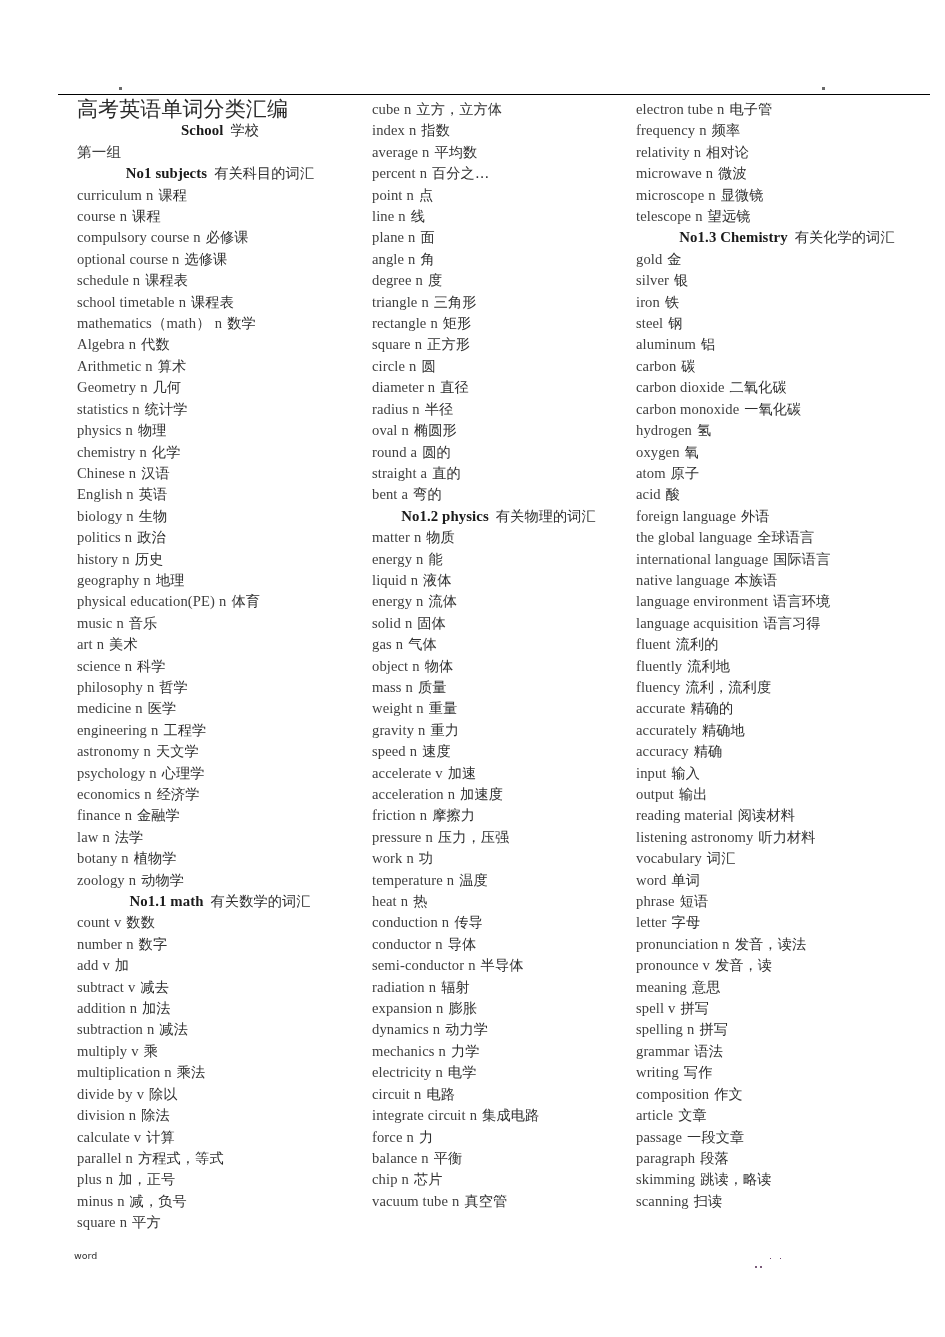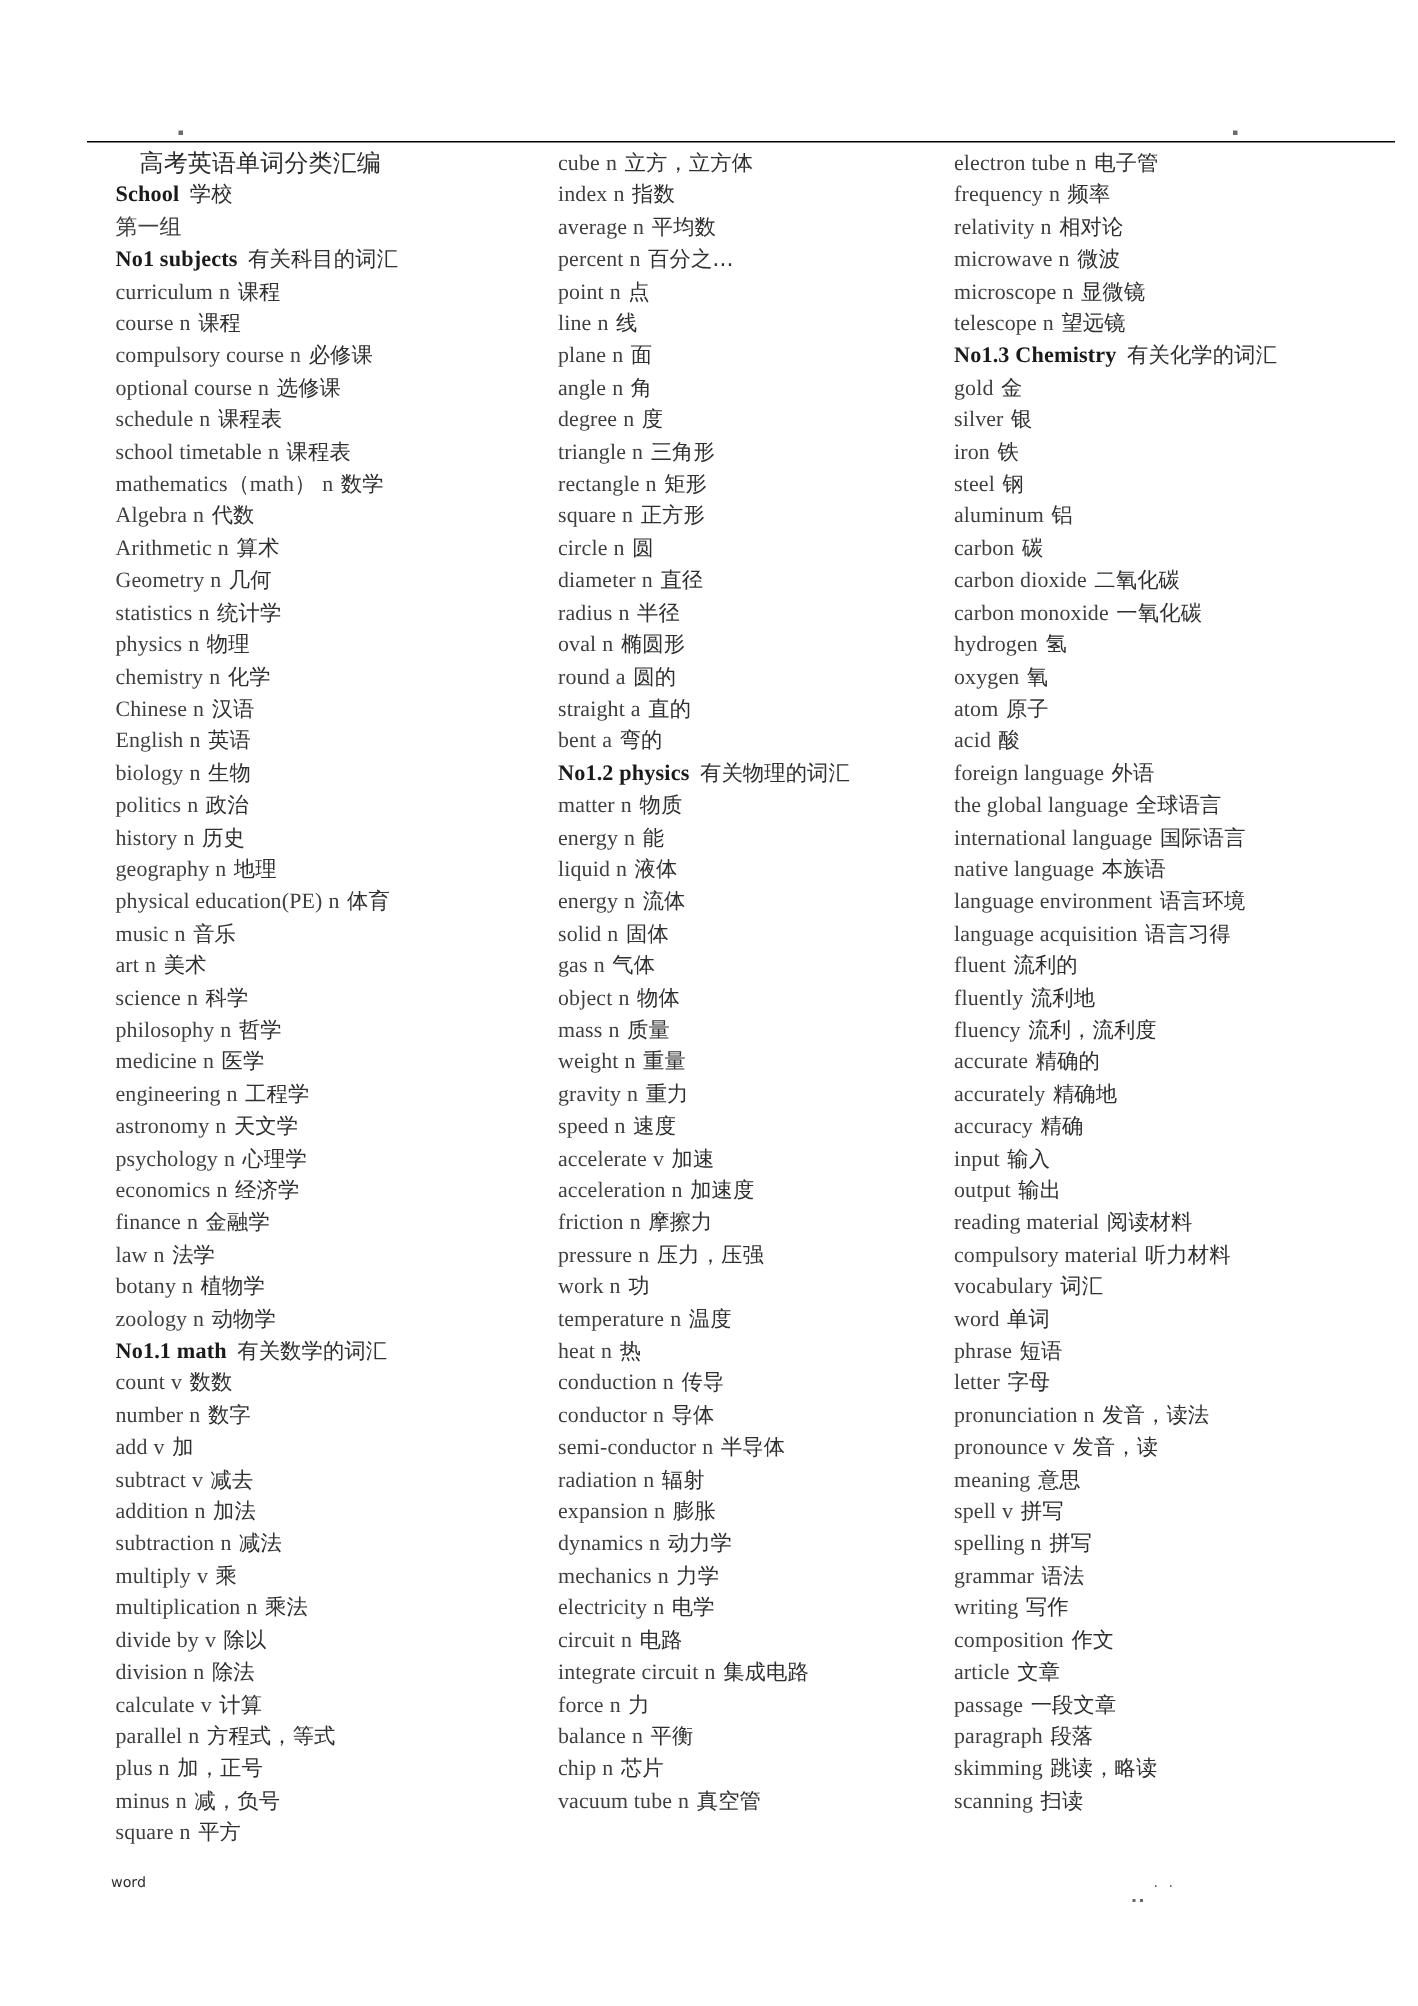--- a/index.html
+++ b/index.html
@@ -72,25 +72,25 @@
     font-size: 14.6px;
     line-height: 21.4px;
     white-space: nowrap;
     letter-spacing: 0.1px;
     color: #3f3f3f;
   }
   .line.bold {
     font-weight: bold;
     color: #1a1a1a;
     font-size: 14.8px;
+    text-align: center;
   }
   .line.title {
     color: #2a2a2a;
-    font-size: 16px;
-    margin-left: 16px;
+    font-size: 21px;
   }
   .line .cn {
     font-family: "DejaVu Sans", "Liberation Sans", sans-serif;
     font-size: 14.2px;
     color: #2f2f2f;
     padding-left: 5px;
   }
   .line.bold .cn {
     font-weight: normal;
     padding-left: 7px;
@@ -272,21 +272,21 @@
         <div class="line"><span class="en">language acquisition</span><span class="cn">语言习得</span></div>
         <div class="line"><span class="en">fluent</span><span class="cn">流利的</span></div>
         <div class="line"><span class="en">fluently</span><span class="cn">流利地</span></div>
         <div class="line"><span class="en">fluency</span><span class="cn">流利，流利度</span></div>
         <div class="line"><span class="en">accurate</span><span class="cn">精确的</span></div>
         <div class="line"><span class="en">accurately</span><span class="cn">精确地</span></div>
         <div class="line"><span class="en">accuracy</span><span class="cn">精确</span></div>
         <div class="line"><span class="en">input</span><span class="cn">输入</span></div>
         <div class="line"><span class="en">output</span><span class="cn">输出</span></div>
         <div class="line"><span class="en">reading material</span><span class="cn">阅读材料</span></div>
-        <div class="line"><span class="en">compulsory material</span><span class="cn">听力材料</span></div>
+        <div class="line"><span class="en">listening astronomy</span><span class="cn">听力材料</span></div>
         <div class="line"><span class="en">vocabulary</span><span class="cn">词汇</span></div>
         <div class="line"><span class="en">word</span><span class="cn">单词</span></div>
         <div class="line"><span class="en">phrase</span><span class="cn">短语</span></div>
         <div class="line"><span class="en">letter</span><span class="cn">字母</span></div>
         <div class="line"><span class="en">pronunciation</span><span class="pos">n</span><span class="cn">发音，读法</span></div>
         <div class="line"><span class="en">pronounce</span><span class="pos">v</span><span class="cn">发音，读</span></div>
         <div class="line"><span class="en">meaning</span><span class="cn">意思</span></div>
         <div class="line"><span class="en">spell</span><span class="pos">v</span><span class="cn">拼写</span></div>
         <div class="line"><span class="en">spelling</span><span class="pos">n</span><span class="cn">拼写</span></div>
         <div class="line"><span class="en">grammar</span><span class="cn">语法</span></div>

